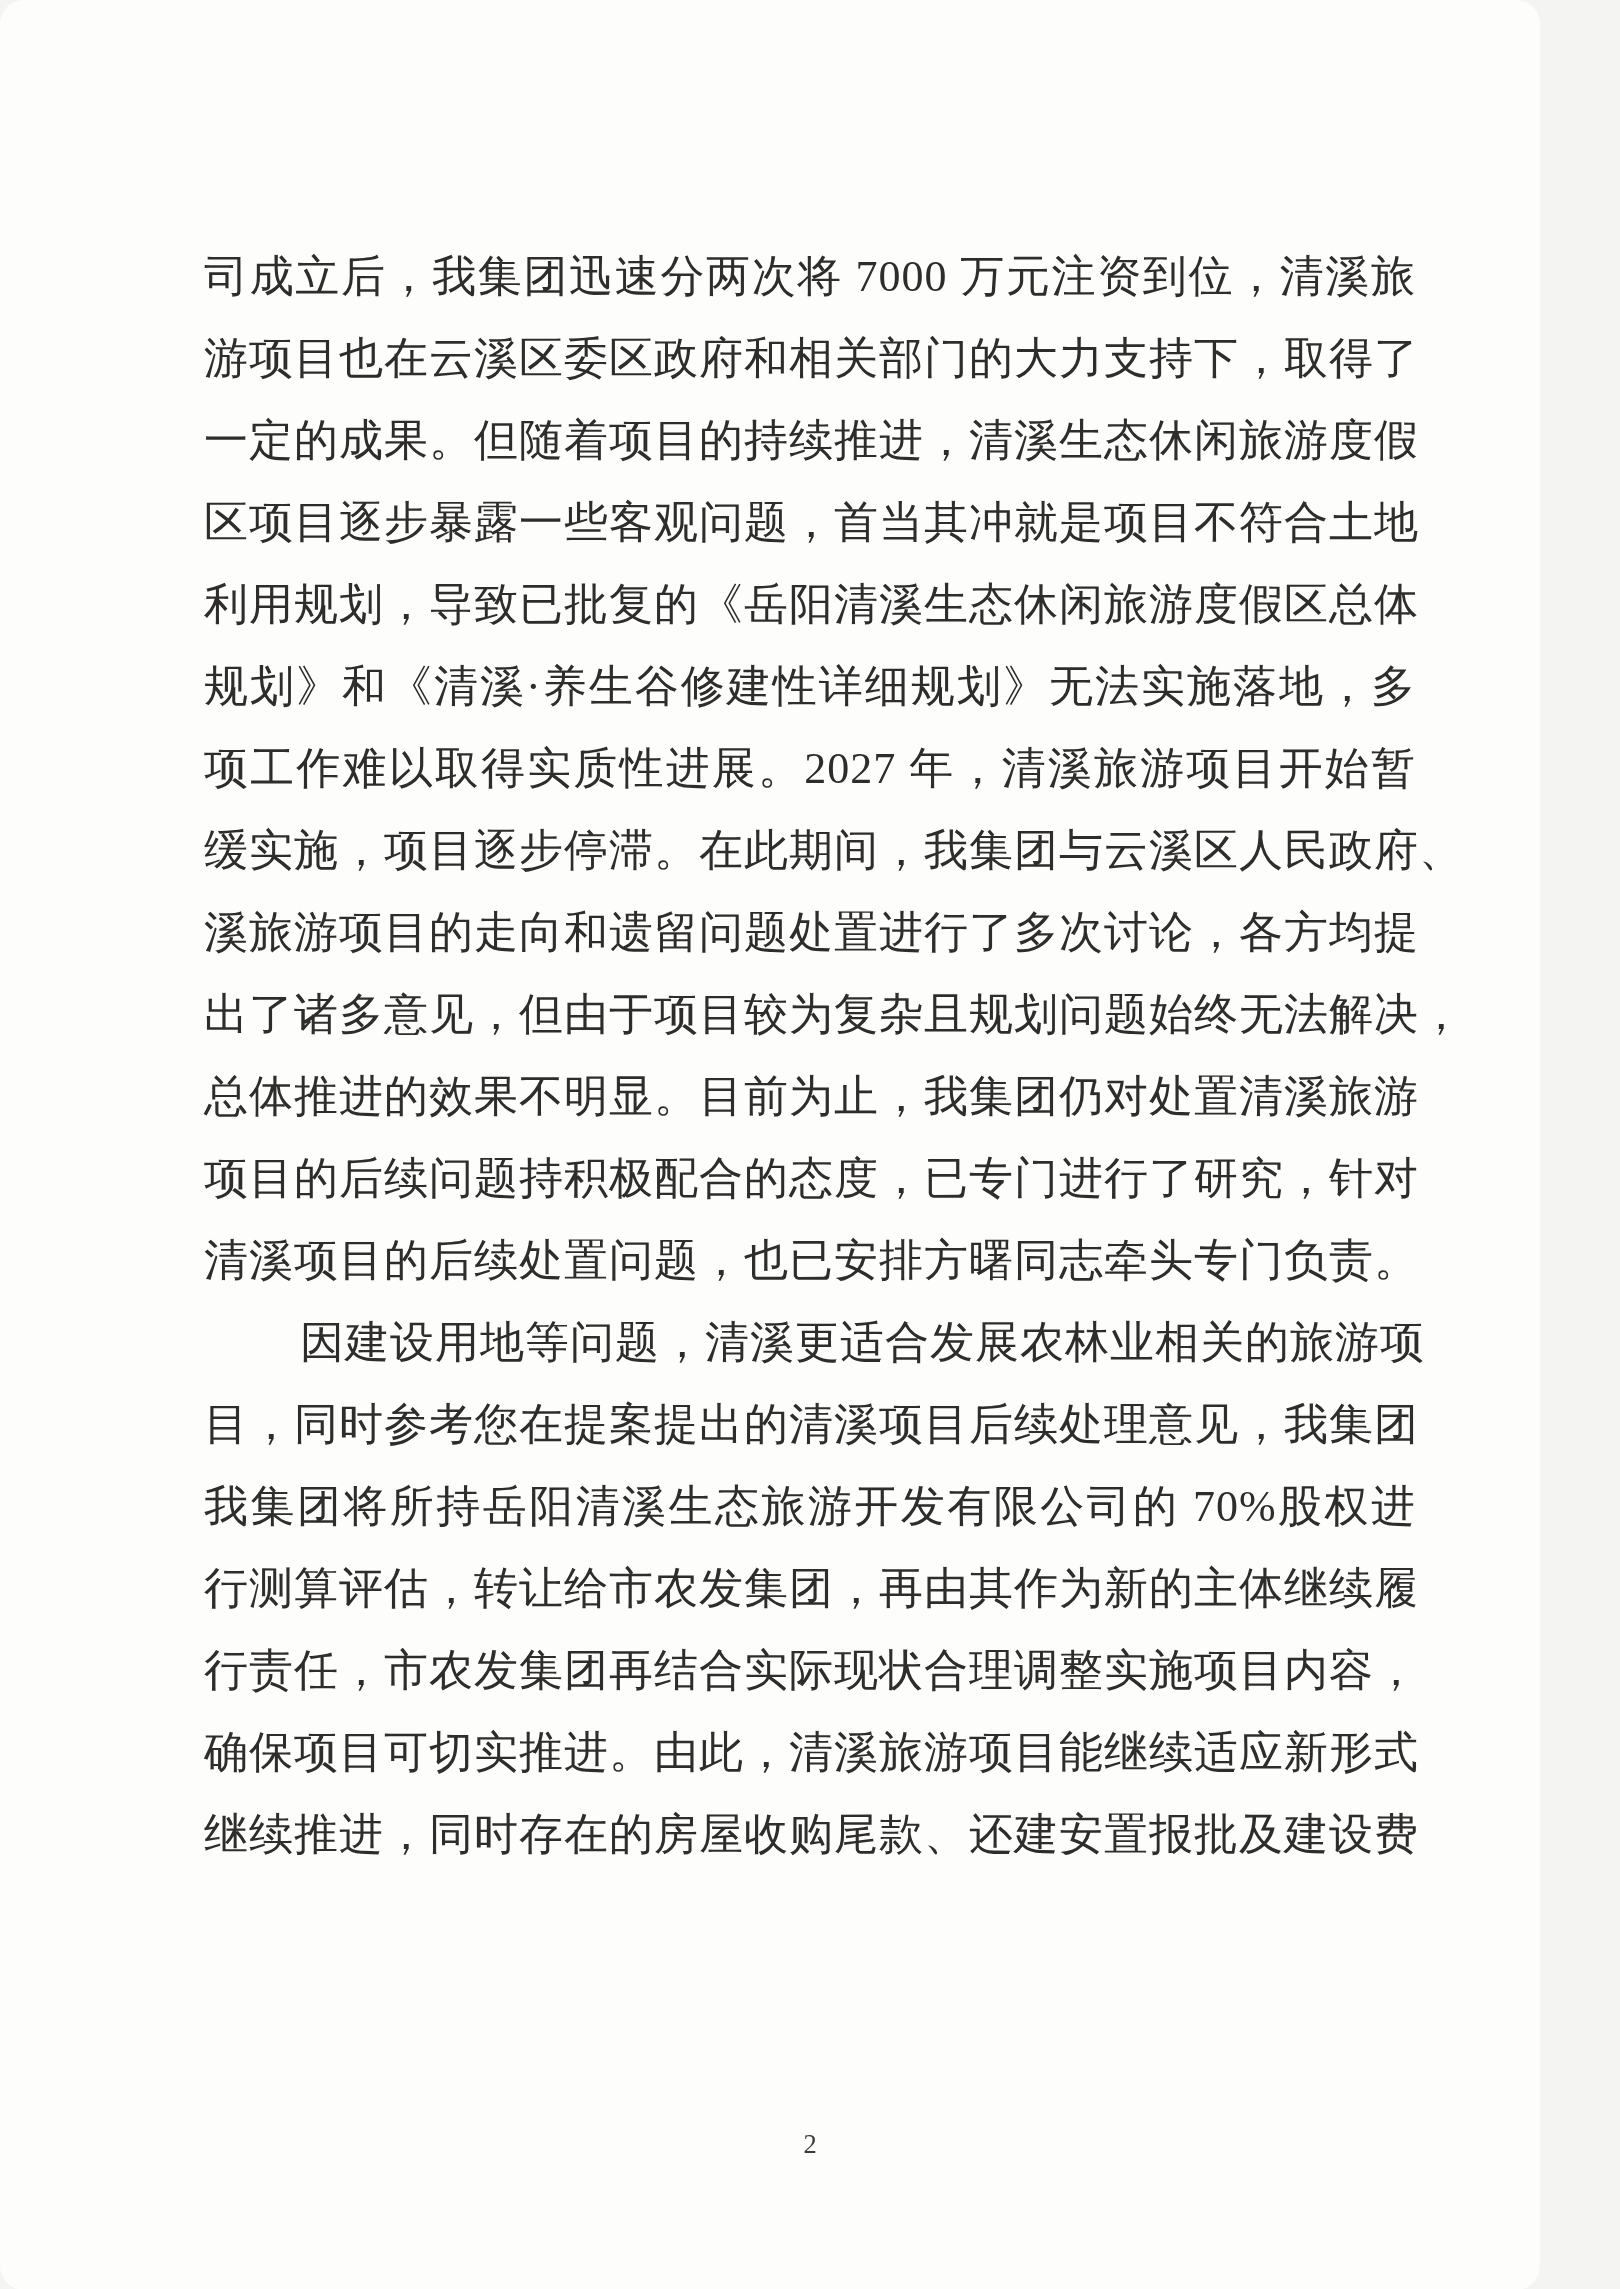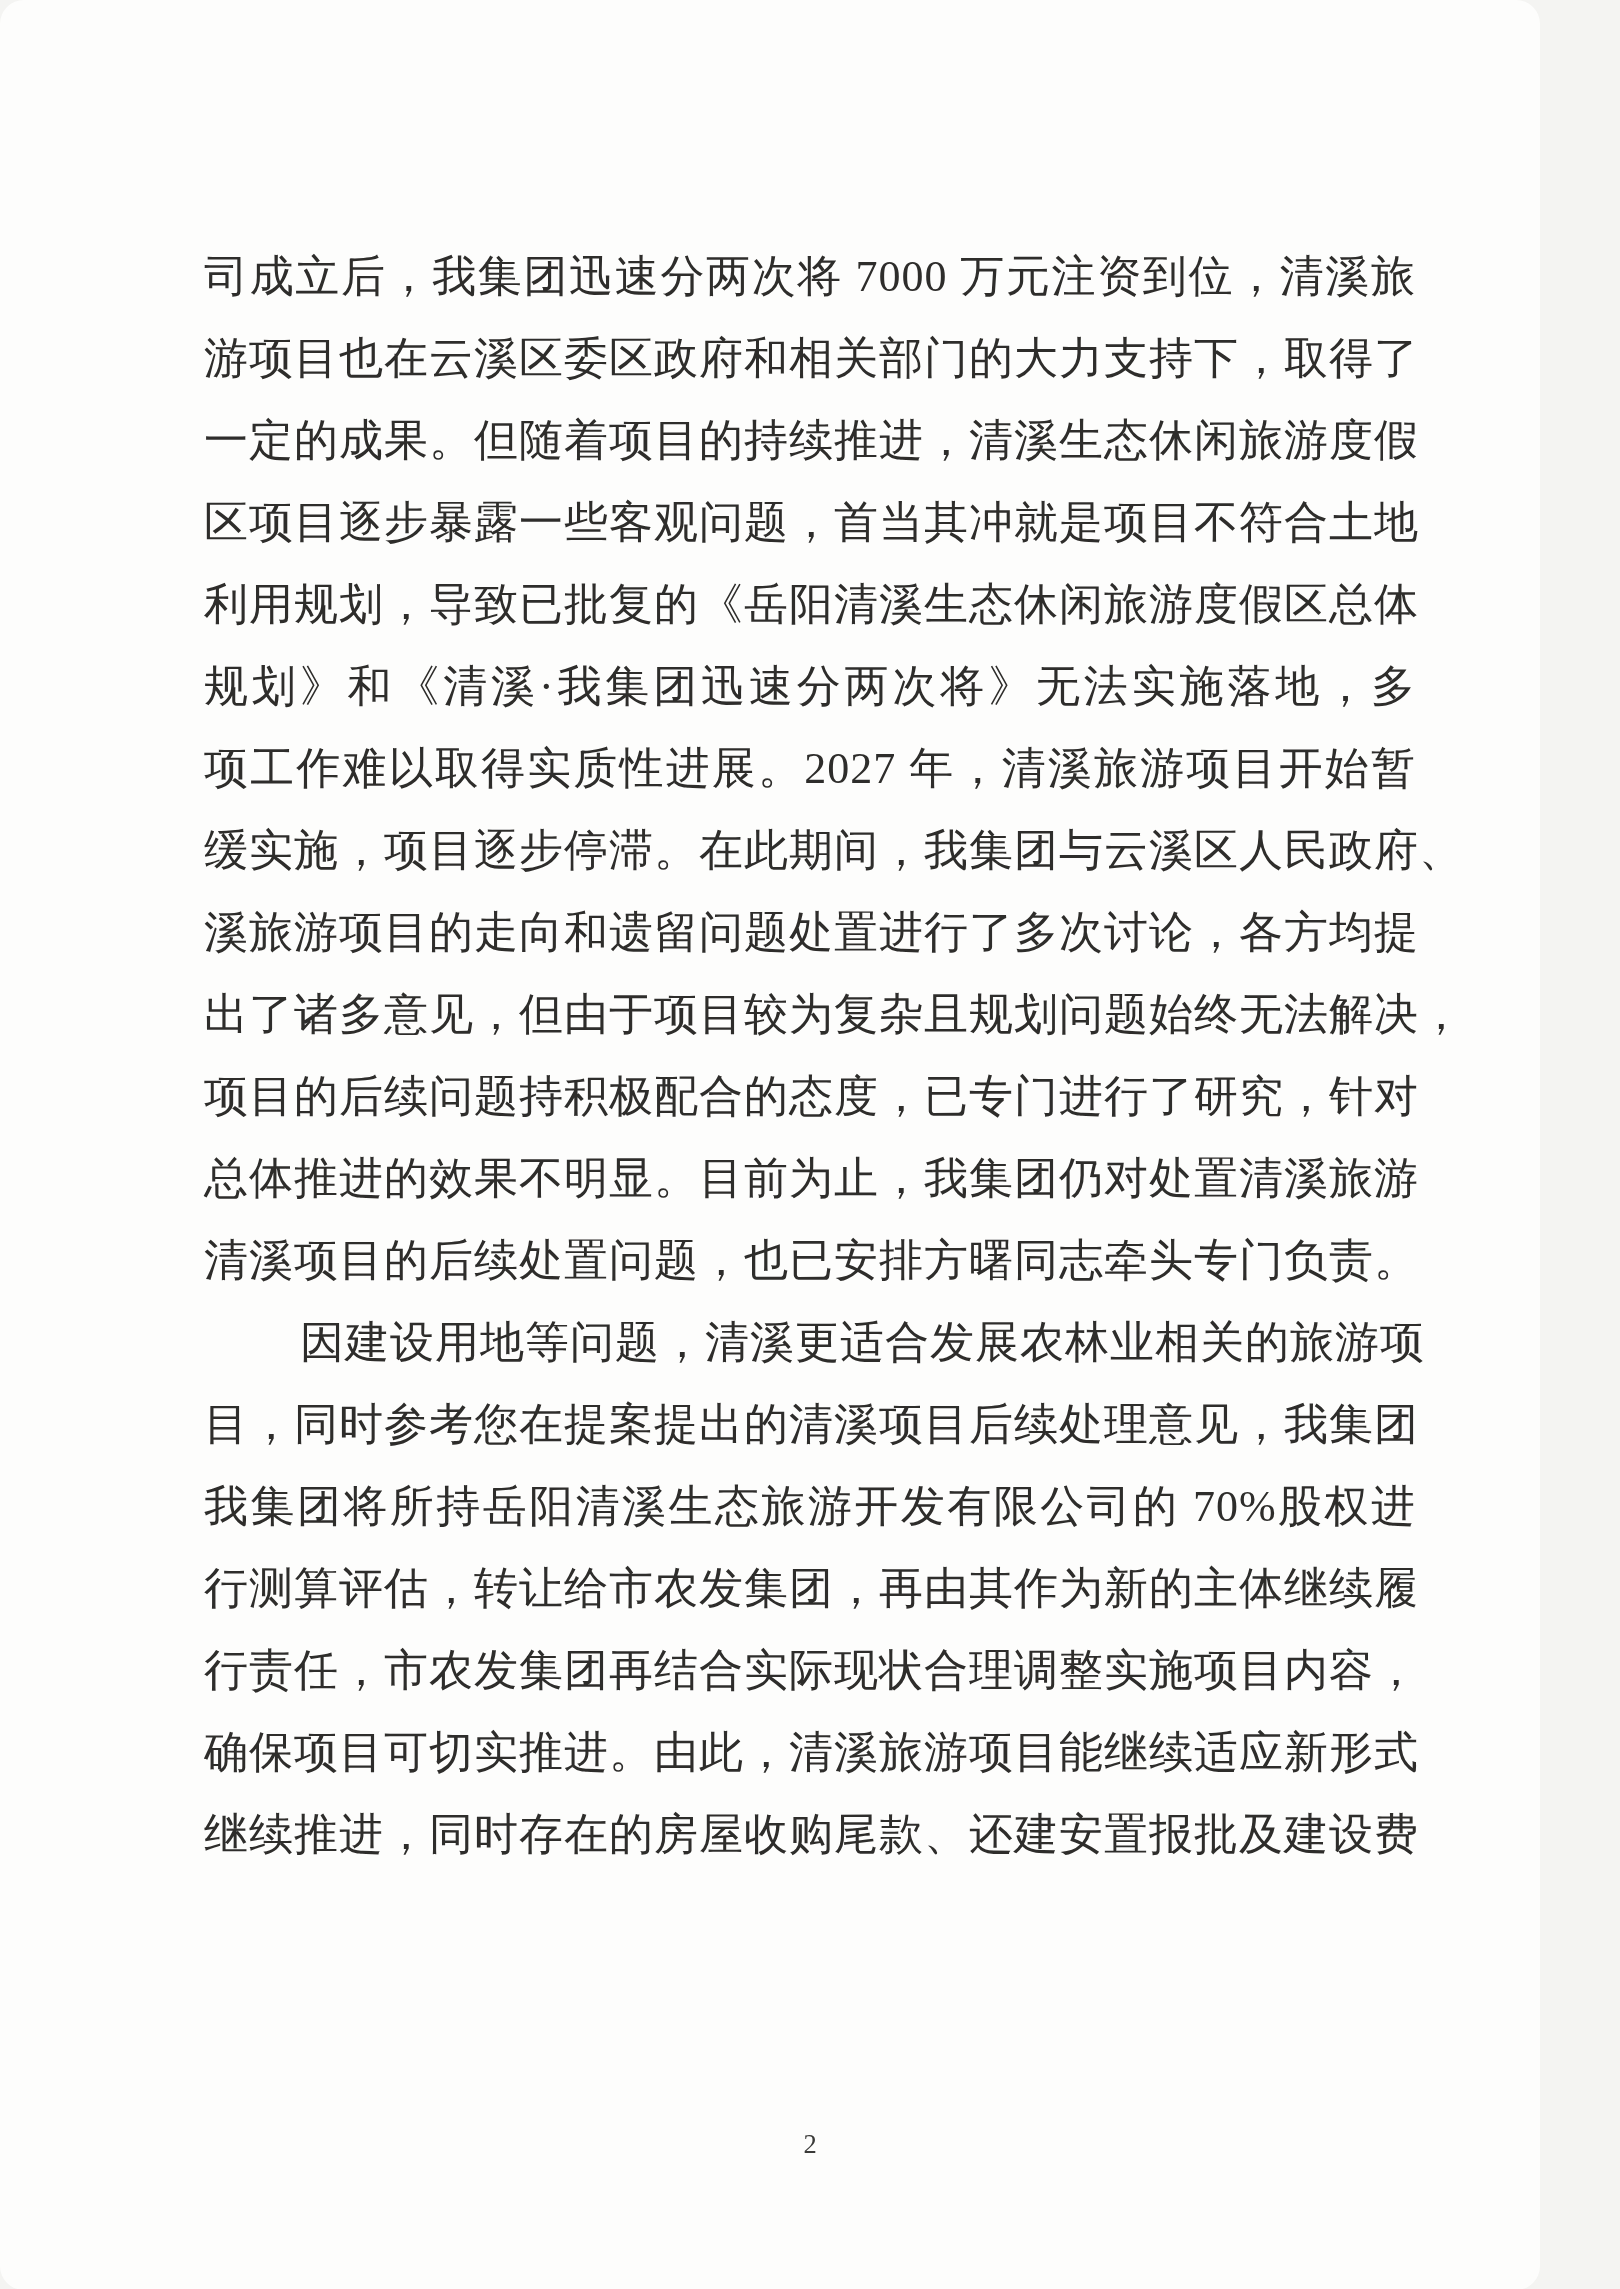--- a/index.html
+++ b/index.html
@@ -58,27 +58,27 @@
 <div class="page">
 
   <div class="content">
 
     <div class="paragraph">
       <div class="line">司成立后，我集团迅速分两次将 7000 万元注资到位，清溪旅</div>
       <div class="line">游项目也在云溪区委区政府和相关部门的大力支持下，取得了</div>
       <div class="line">一定的成果。但随着项目的持续推进，清溪生态休闲旅游度假</div>
       <div class="line">区项目逐步暴露一些客观问题，首当其冲就是项目不符合土地</div>
       <div class="line">利用规划，导致已批复的《岳阳清溪生态休闲旅游度假区总体</div>
-      <div class="line">规划》和《清溪·我集团迅速分两次将》无法实施落地，多</div>
+      <div class="line">规划》和《清溪·养生谷修建性详细规划》无法实施落地，多</div>
       <div class="line">项工作难以取得实质性进展。2027 年，清溪旅游项目开始暂</div>
       <div class="line">缓实施，项目逐步停滞。在此期间，我集团与云溪区人民政府、</div>
       <div class="line">溪旅游项目的走向和遗留问题处置进行了多次讨论，各方均提</div>
       <div class="line">出了诸多意见，但由于项目较为复杂且规划问题始终无法解决，</div>
+      <div class="line">总体推进的效果不明显。目前为止，我集团仍对处置清溪旅游</div>
       <div class="line">项目的后续问题持积极配合的态度，已专门进行了研究，针对</div>
-      <div class="line">总体推进的效果不明显。目前为止，我集团仍对处置清溪旅游</div>
       <div class="line">清溪项目的后续处置问题，也已安排方曙同志牵头专门负责。</div>
     </div>
 
     <div class="paragraph">
       <div class="line indent">因建设用地等问题，清溪更适合发展农林业相关的旅游项</div>
       <div class="line">目，同时参考您在提案提出的清溪项目后续处理意见，我集团</div>
       <div class="line">我集团将所持岳阳清溪生态旅游开发有限公司的 70%股权进</div>
       <div class="line">行测算评估，转让给市农发集团，再由其作为新的主体继续履</div>
       <div class="line">行责任，市农发集团再结合实际现状合理调整实施项目内容，</div>
       <div class="line">确保项目可切实推进。由此，清溪旅游项目能继续适应新形式</div>

